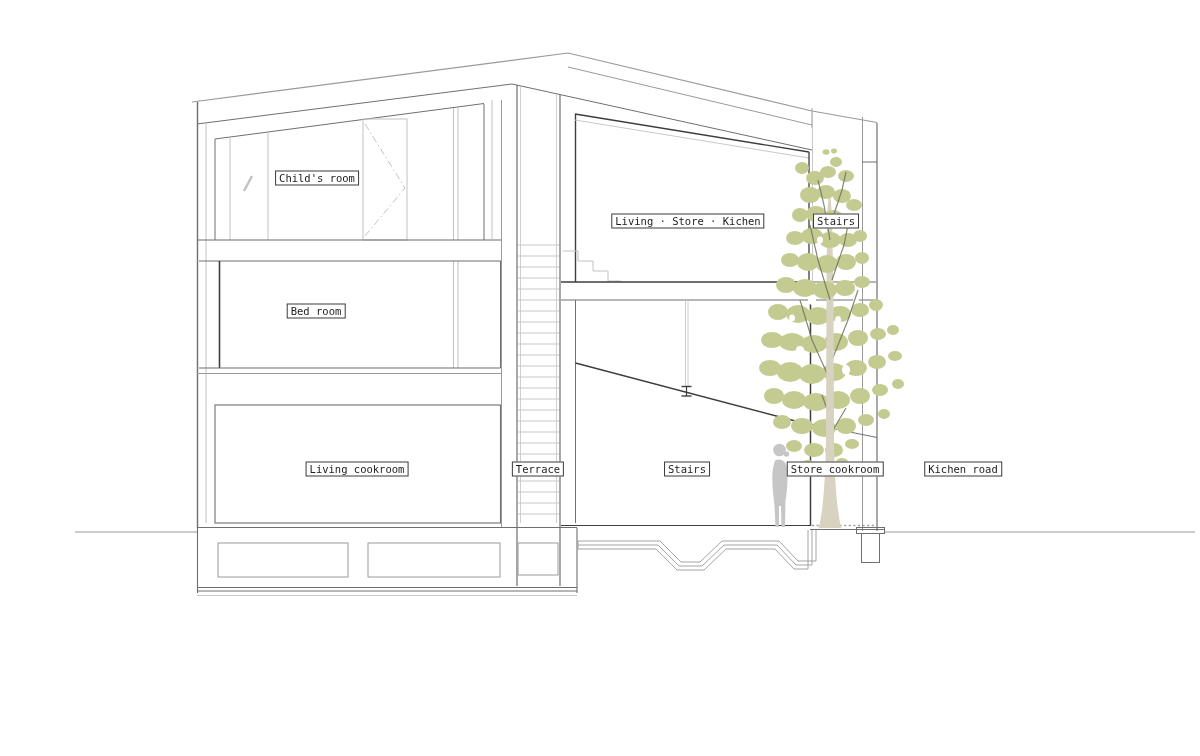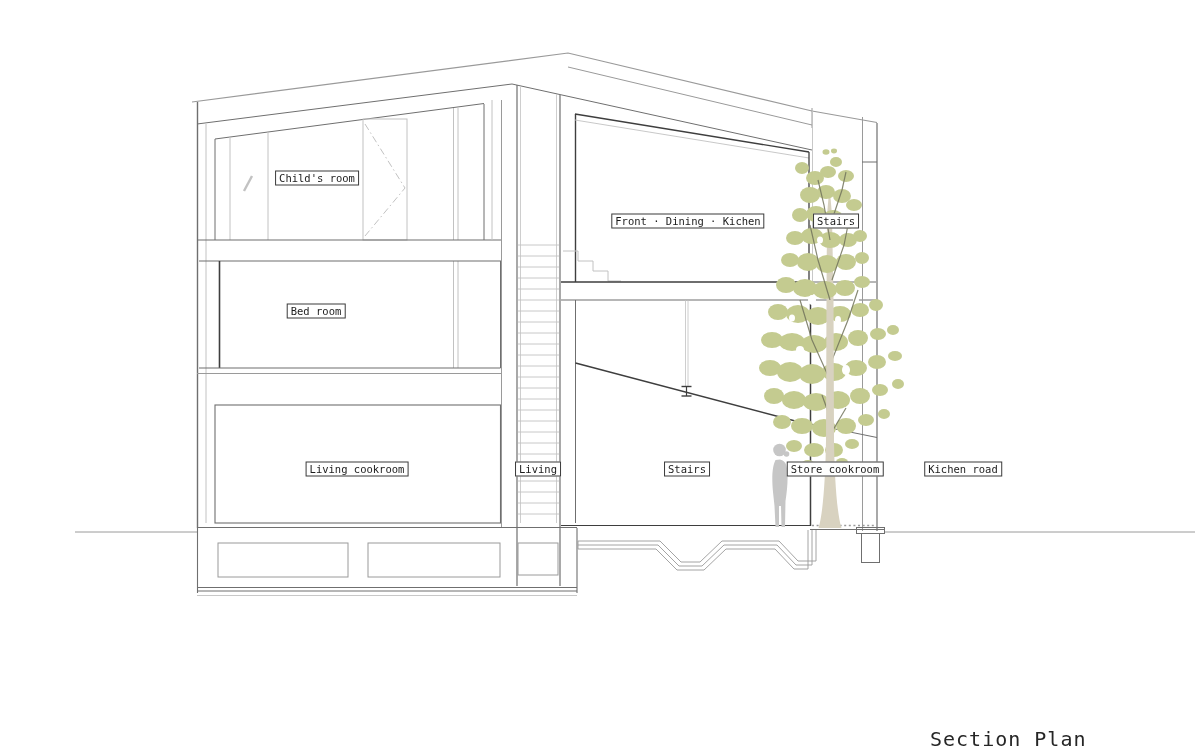--- a/index.html
+++ b/index.html
@@ -277,21 +277,20 @@
     <circle cx="786.5" cy="454" r="2.8"></circle>
     <path d="M775.5,460 C772.5,466 771.5,476 773,492 L774.5,506 L775.5,527 L779,527 L779,506
              L781,506 L781.5,527 L785,527 L785.5,501 C787.5,488 788.5,474 786.5,466
              C785.5,462 783,460 780,459.5 Z"></path>
   </g>
 </svg>
 
   <div class="lbl" style="left:317px;top:178px">Child's room</div>
   <div class="lbl" style="left:316px;top:311px">Bed room</div>
   <div class="lbl" style="left:357px;top:469px">Living cookroom</div>
-  <div class="lbl" style="left:538px;top:469px">Living</div>
-  <div class="lbl" style="left:688px;top:221px">Front · Dining · Kichen</div>
+  <div class="lbl" style="left:538px;top:469px">Terrace</div>
+  <div class="lbl" style="left:688px;top:221px">Living · Store · Kichen</div>
   <div class="lbl" style="left:836px;top:221px">Stairs</div>
   <div class="lbl" style="left:687px;top:469px">Stairs</div>
   <div class="lbl" style="left:835px;top:469px">Store cookroom</div>
   <div class="lbl" style="left:963px;top:469px">Kichen road</div>
 
-  <div class="title" style="left:930px;top:727px">Section Plan</div>
 </div>
 
 </body></html>

